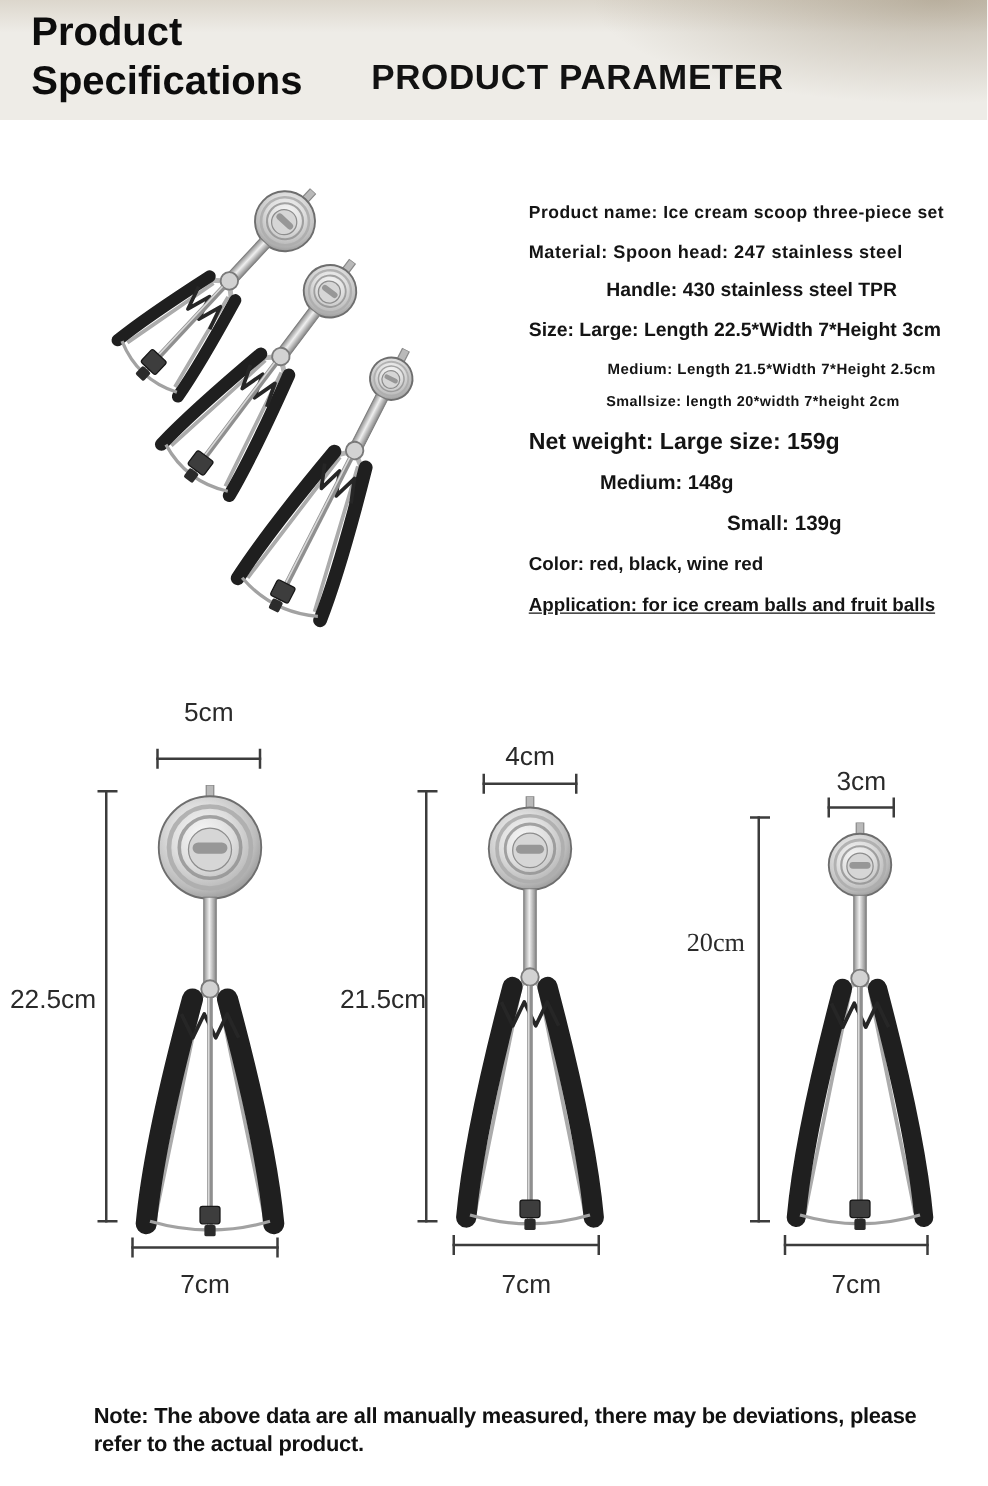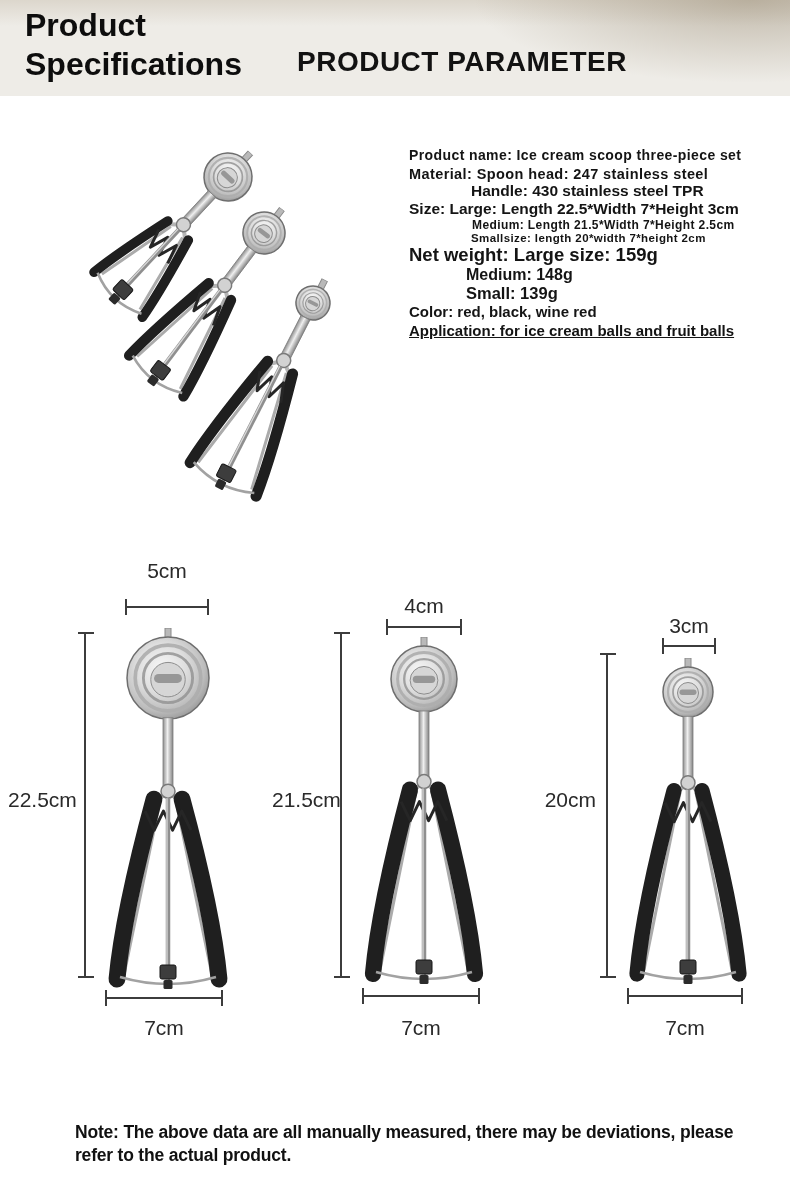--- a/index.html
+++ b/index.html
@@ -18,30 +18,30 @@
   #subtitle { position:absolute; left:297px; top:46px; font-size:28px; font-weight:700;
     color:#121212; letter-spacing:0.5px; }
   
   #photo { position:absolute; left:40px; top:130px; width:360px; height:400px; }
   .photo-scoop { position:absolute; }
   #ps1 { left:128px; top:14px;  transform:rotate(43deg); transform-origin:60px 33px; }
   #ps2 { left:164px; top:73px;  transform:rotate(37deg); transform-origin:60px 30px; }
   #ps3 { left:211px; top:147px; transform:rotate(27deg); transform-origin:62px 26px; }
   
   #specs { position:absolute; left:409px; top:146px; width:380px; color:#141414; font-weight:700; }
-  #specs div { margin:0; }
+  #specs div { margin:14px; }
   .s-product  { font-size:14px;   line-height:1.4; letter-spacing:.4px; max-width:352px; }
   .s-material { font-size:14.5px; margin-top:11px; letter-spacing:.4px; }
   .s-handle   { font-size:15.5px; margin-top:13px; padding-left:62px; white-space:nowrap; }
   .s-size-l   { font-size:15.5px; margin-top:15px; white-space:nowrap; }
   .s-size-m   { font-size:12px;   margin-top:19px; padding-left:63px; letter-spacing:.4px; white-space:nowrap; }
   .s-size-s   { font-size:11.5px; margin-top:18px; padding-left:62px; letter-spacing:.4px; white-space:nowrap; }
   .s-net      { font-size:18.5px; margin-top:14px; }
   .s-wm       { font-size:16px;   margin-top:14px; padding-left:57px; }
-  .s-ws       { font-size:16.5px; margin-top:11px; padding-left:57px; }
+  .s-ws       { font-size:16.5px; margin-top:11px; padding-left:57px;text-align:center; }
   .s-set      { font-size:17px;   margin-top:10px; padding-left:59px; }
   .s-color    { font-size:15px;   margin-top:14px; }
   .s-app      { font-size:15px;   margin-top:10px; line-height:1.4; max-width:380px;text-decoration:underline; }
   
   .dscoop { position:absolute; }
   #ds1 { left:83px;  top:628px; }
   #ds2 { left:344px; top:637px; }
   #ds3 { left:613px; top:658px; }
   .dim-h { position:absolute; height:0; border-top:2px solid #3c3c3c; }
   .dim-h::before, .dim-h::after { content:""; position:absolute; top:-9px; width:2px; height:16px; background:#3c3c3c; }
@@ -236,20 +236,20 @@
           <path d="M 52.05 144.65 l 9.18 19 l 9.18 -19 l 9.18 19 l 9.18 -19 l 9.18 19" stroke="#262626" stroke-width="3" fill="none" stroke-linejoin="round"></path>
           <line x1="75" y1="131.65" x2="75" y2="324" stroke="#8f8f8f" stroke-width="4.5"></line>
           <line x1="74" y1="131.65" x2="74" y2="324" stroke="#d9d9d9" stroke-width="1.3"></line>
           <path d="M 27 314 Q 75 328 123 314" stroke="#a2a2a2" stroke-width="2.6" fill="none"></path>
           <rect x="67" y="302" width="16" height="14" rx="2" fill="#3d3d3d" stroke="#161616"></rect>
           <rect x="70.5" y="317" width="9" height="9" rx="1.5" fill="#2b2b2b"></rect>
         </svg></div>
     <div class="dim-label" style="left:662px; top:614px; width:54px;">3cm</div>
     <div class="dim-h" style="left:662px; top:645px; width:54px;"></div>
     <div class="dim-v" style="left:606px; top:653px; height:325px;"></div>
-    <div class="dim-label right" style="left:542px; top:788px; width:54px;">20cm</div>
+    <div class="dim-label right" style="left:542px; top:742px; width:54px;font-family:Liberation Serif, serif;">20cm</div>
     <div class="dim-h" style="left:627px; top:995px; width:116px;"></div>
     <div class="dim-label" style="left:627px; top:1016px; width:116px;">7cm</div>
   </div>
 
   <div id="note">Note: The above data are all manually measured, there may be deviations, please refer to the actual product.</div>
 
 </div>
 
 </body></html>

